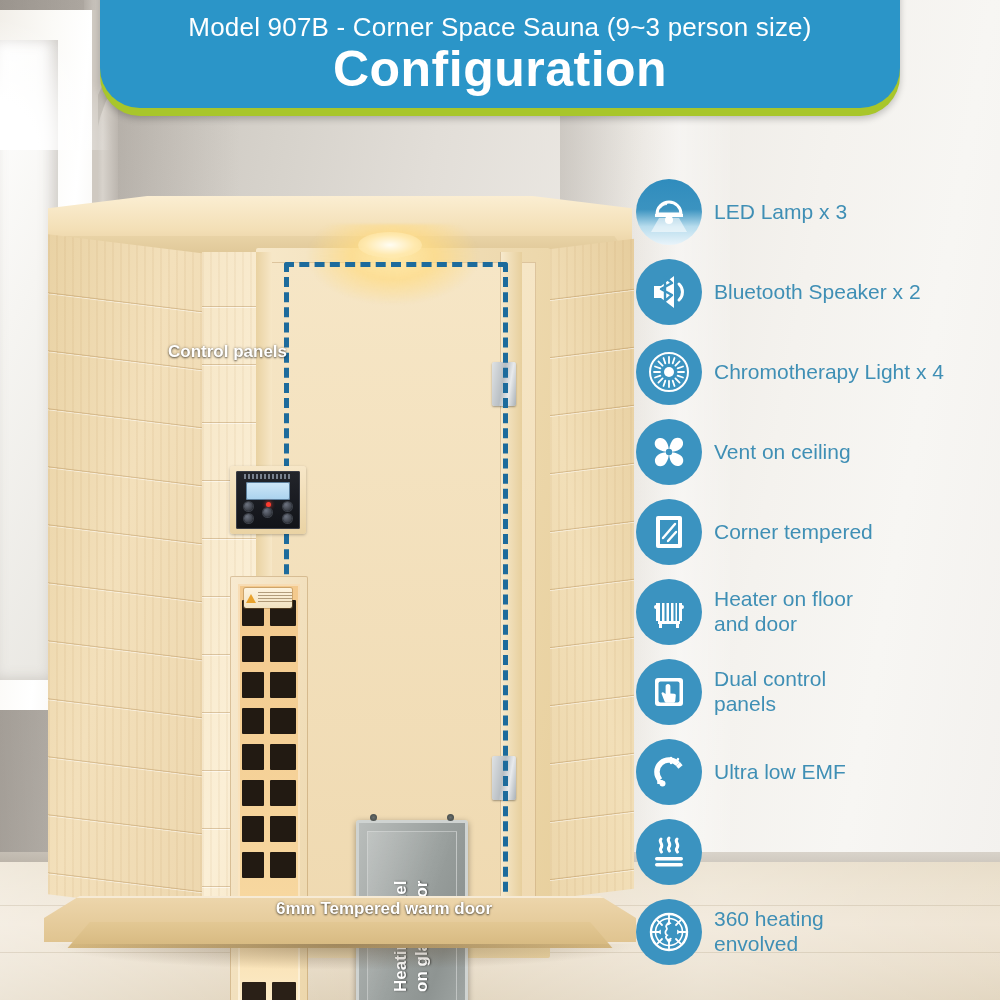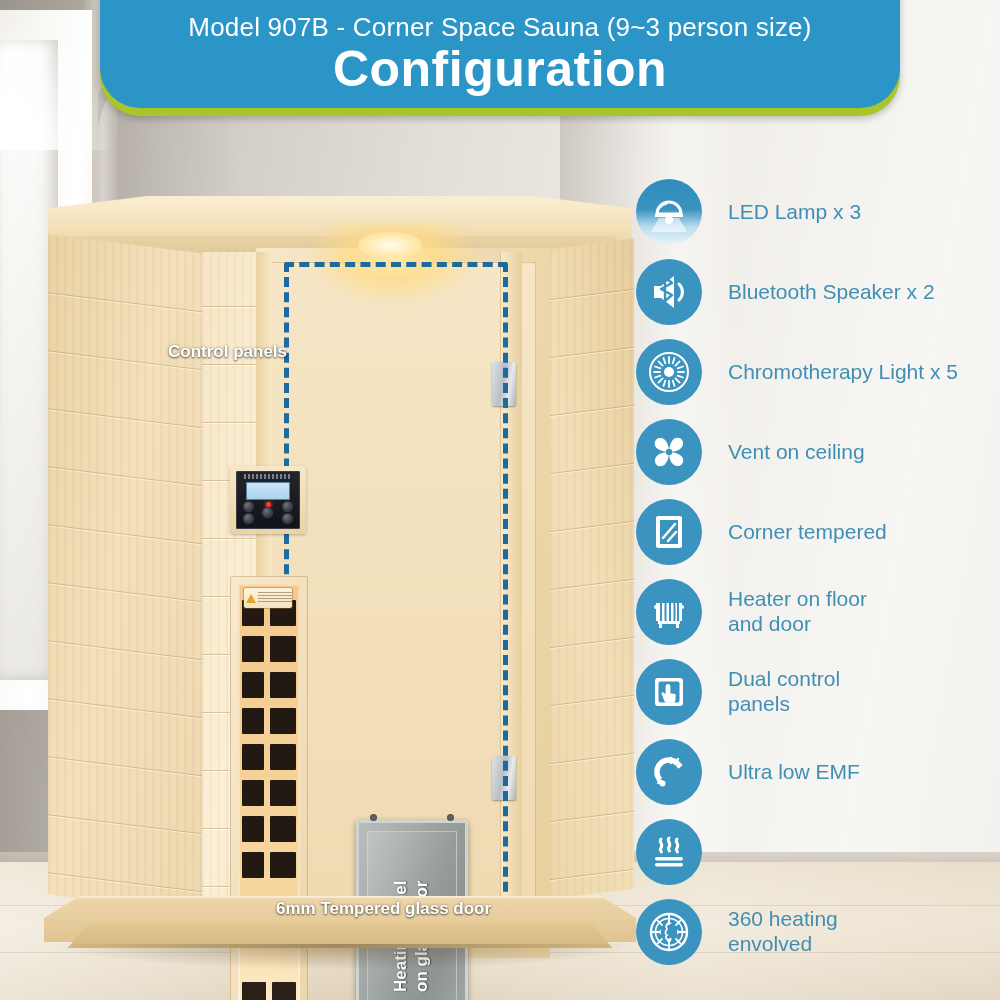--- a/index.html
+++ b/index.html
@@ -193,21 +193,21 @@
     box-shadow:0 3px 7px rgba(0,0,0,.22);}
   .banner-blue{position:absolute;left:0;top:0;width:800px;height:126px;
     border-radius:0 0 40px 40px;background:#2b95c8;}
   .banner-sub{position:absolute;left:0;top:30px;width:800px;text-align:center;
     color:#ffffff;font-size:26px;letter-spacing:.2px;}
   .banner-title{position:absolute;left:0;top:58px;width:800px;text-align:center;
     color:#ffffff;font-size:50px;font-weight:bold;letter-spacing:.5px;}
 
   
   #features{position:absolute;left:636px;top:172px;width:360px;}
-  .feat{position:relative;display:flex;align-items:center;gap:26px;height:80px;}
+  .feat{position:relative;display:flex;align-items:center;gap:12px;height:80px;}
   .feat-icon{width:66px;height:66px;border-radius:50%;background:#3b93c0;flex:0 0 66px;
     display:flex;align-items:center;justify-content:center;position:relative;overflow:hidden;}
   .feat-icon.grad{background:linear-gradient(180deg,#2f8cbd 0%,#3b93c0 46%,#b7dced 72%,#e9f4fa 100%);}
   .feat-icon svg{display:block;}
   .feat-label{color:#3f8fb5;font-size:21px;line-height:1.18;}
   .feat-label.two{font-size:21px;}
 </style>
 </head>
 <body>
 
@@ -366,21 +366,21 @@
         </div>
       </div>
     </div>
 
     <div class="cab-base"></div>
     <div class="cab-plinth"></div>
     <div class="cab-shadow"></div>
   </div>
 
   <div class="callout" id="callout-control">Control panels</div>
-  <div class="callout" id="callout-glass">6mm Tempered glass door</div>
+  <div class="callout" id="callout-glass">6mm Tempered warm door</div>
 
   <div id="banner">
     <div class="banner-green"></div>
     <div class="banner-blue">
       <div class="banner-sub">Model 907B - Corner Space Sauna (9~3 person size)</div>
       <div class="banner-title">Configuration</div>
     </div>
   </div>
 
   <div id="features">
@@ -427,21 +427,21 @@
               <line x1="26.7" y1="31.6" x2="28.5" y2="37"></line>
             <line x1="9" y1="28.5" x2="14.4" y2="26.7"></line>
               <line x1="31.6" y1="19.3" x2="37" y2="17.5"></line>
             <line x1="9" y1="17.5" x2="14.4" y2="19.3"></line>
               <line x1="31.6" y1="26.7" x2="37" y2="28.5"></line>
             <line x1="17.5" y1="37" x2="19.3" y2="31.6"></line>
               <line x1="26.7" y1="14.4" x2="28.5" y2="9"></line>
           </g>
         </svg>
       </div>
-      <div class="feat-label">Chromotherapy Light x 5</div>
+      <div class="feat-label">Chromotherapy Light x 4</div>
     </div>
 
     <div class="feat">
       <div class="feat-icon">
         <svg width="46" height="46" viewBox="0 0 46 46">
           <g fill="#fff">
             <path d="M23 23 C23 14 19 8 13 9 C8 10 7 17 12 20 C15 22 19 23 23 23 Z"></path>
             <path d="M23 23 C32 23 38 19 37 13 C36 8 29 7 26 12 C24 15 23 19 23 23 Z"></path>
             <path d="M23 23 C23 32 27 38 33 37 C38 36 39 29 34 26 C31 24 27 23 23 23 Z"></path>
             <path d="M23 23 C14 23 8 27 9 33 C10 38 17 39 20 34 C22 31 23 27 23 23 Z"></path>

